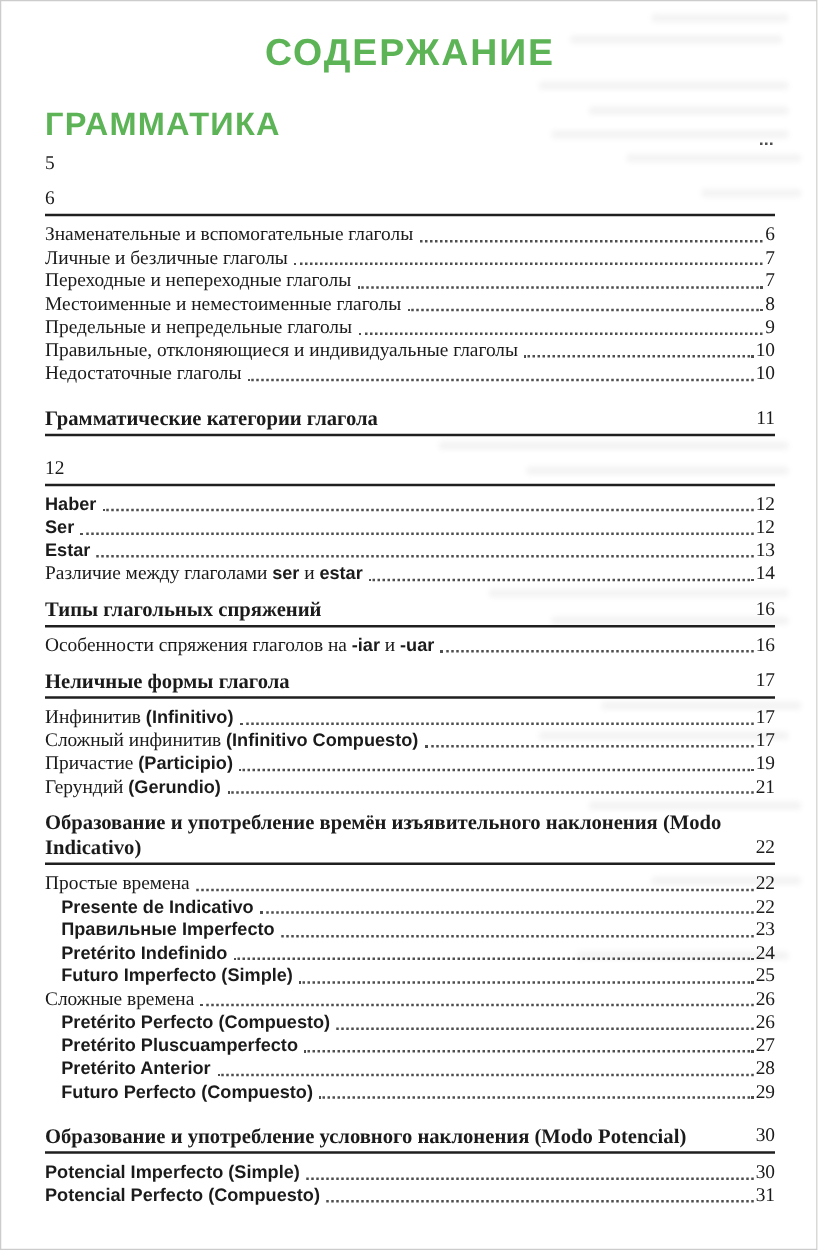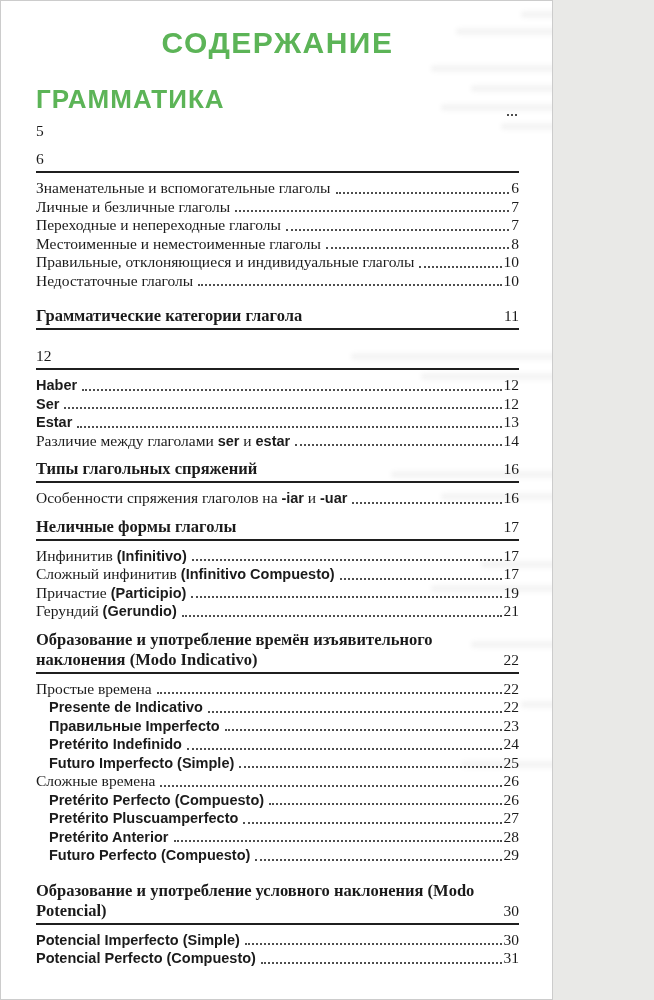--- a/index.html
+++ b/index.html
@@ -3,21 +3,21 @@
 <meta charset="utf-8">
 <style>
   html, body { margin: 0; padding: 0; }
   body {
     width: 654px; height: 1000px;
     background: #e9e9e7;
     font-family: "Liberation Serif", serif;
   }
   .page {
     position: relative;
-    width: 553px; height: 1000px;
+    width: 654px; height: 1000px;
     box-sizing: border-box;
     background: #ffffff;
     border: 1px solid #cccccc;
     padding: 16px 33px 0 35px;
     overflow: hidden;
     color: #1b1b1b;
   }
   .ghost-layer { position: absolute; inset: 0; pointer-events: none; }
   .ghost-layer i {
     position: absolute; display: block;
@@ -113,20 +113,25 @@
         <span class="label"><span>Переходные и непереходные глаголы</span></span>
         <span class="dots"></span>
         <span class="pagenum">7</span>
       </div>
       <div class="row item">
         <span class="label"><span>Местоименные и неместоименные глаголы</span></span>
         <span class="dots"></span>
         <span class="pagenum">8</span>
       </div>
       <div class="row item">
+        <span class="label"><span>Предельные и непредельные глаголы</span></span>
+        <span class="dots"></span>
+        <span class="pagenum">9</span>
+      </div>
+      <div class="row item">
         <span class="label"><span>Правильные, отклоняющиеся и индивидуальные глаголы</span></span>
         <span class="dots"></span>
         <span class="pagenum">10</span>
       </div>
       <div class="row item">
         <span class="label"><span>Недостаточные глаголы</span></span>
         <span class="dots"></span>
         <span class="pagenum">10</span>
       </div>
       <div class="row header gap-lg">
@@ -159,21 +164,21 @@
       <div class="row header">
         <span class="label"><span>Типы глагольных спряжений</span></span>
         <span class="pagenum">16</span>
       </div>
       <div class="row item">
         <span class="label"><span>Особенности спряжения глаголов на </span><span class="b">-iar</span><span> и </span><span class="b">-uar</span></span>
         <span class="dots"></span>
         <span class="pagenum">16</span>
       </div>
       <div class="row header">
-        <span class="label"><span>Неличные формы глаголы</span></span>
+        <span class="label"><span>Неличные формы глагола</span></span>
         <span class="pagenum">17</span>
       </div>
       <div class="row item">
         <span class="label"><span>Инфинитив </span><span class="b">(Infinitivo)</span></span>
         <span class="dots"></span>
         <span class="pagenum">17</span>
       </div>
       <div class="row item">
         <span class="label"><span>Сложный инфинитив </span><span class="b">(Infinitivo Compuesto)</span></span>
         <span class="dots"></span>

